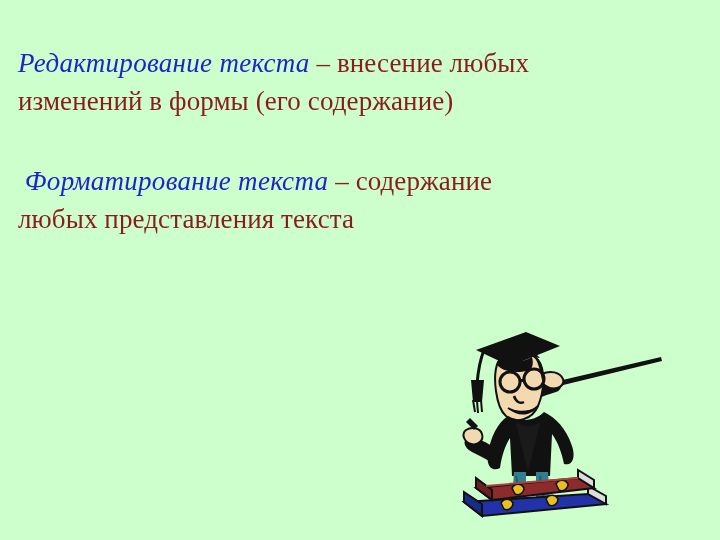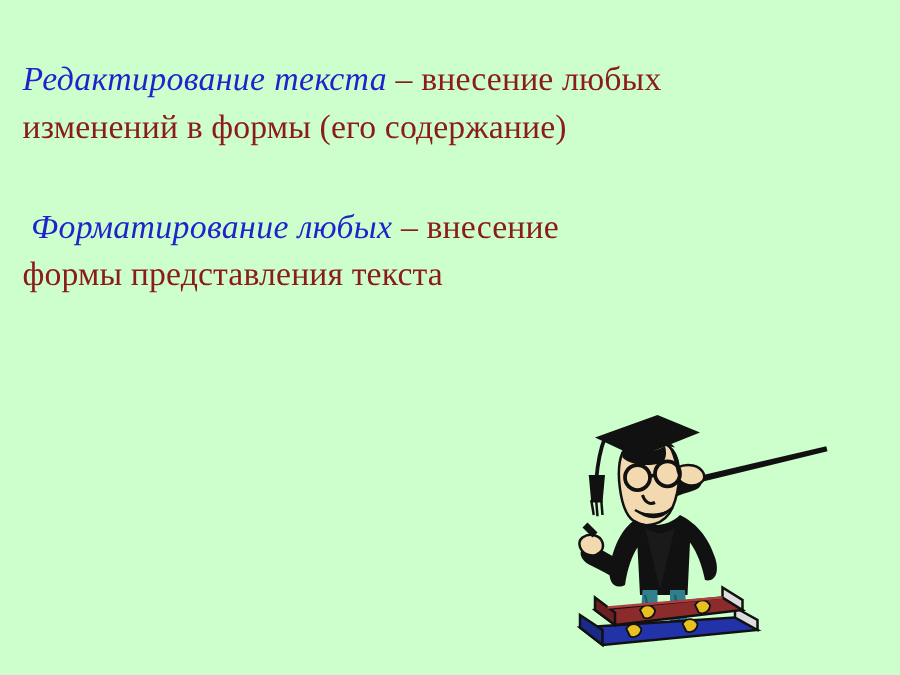--- a/index.html
+++ b/index.html
@@ -60,22 +60,22 @@
 <body>
 
 <div id="slide">
 
   <div class="text-block" id="para-1">
     <div class="para-line"><span class="term">Редактирование текста</span><span class="defn"> – внесение любых</span></div>
     <div class="para-line"><span class="defn">изменений в формы (его содержание)</span></div>
   </div>
 
   <div class="text-block" id="para-2">
-    <div class="para-line"><span class="indent-space"> </span><span class="term">Форматирование любых</span><span class="defn"> – внесение</span></div>
-    <div class="para-line"><span class="defn">формы представления текста</span></div>
+    <div class="para-line"><span class="indent-space"> </span><span class="term">Форматирование текста</span><span class="defn"> – содержание</span></div>
+    <div class="para-line"><span class="defn">любых представления текста</span></div>
   </div>
 
   <div id="clipart">
     <svg viewBox="0 0 228 192" xmlns="http://www.w3.org/2000/svg">
 
       <g>
         <path d="M108 56 L215 31 L216 35 L109 61 Z" fill="#111111"></path>
       </g>
 
       <g>

